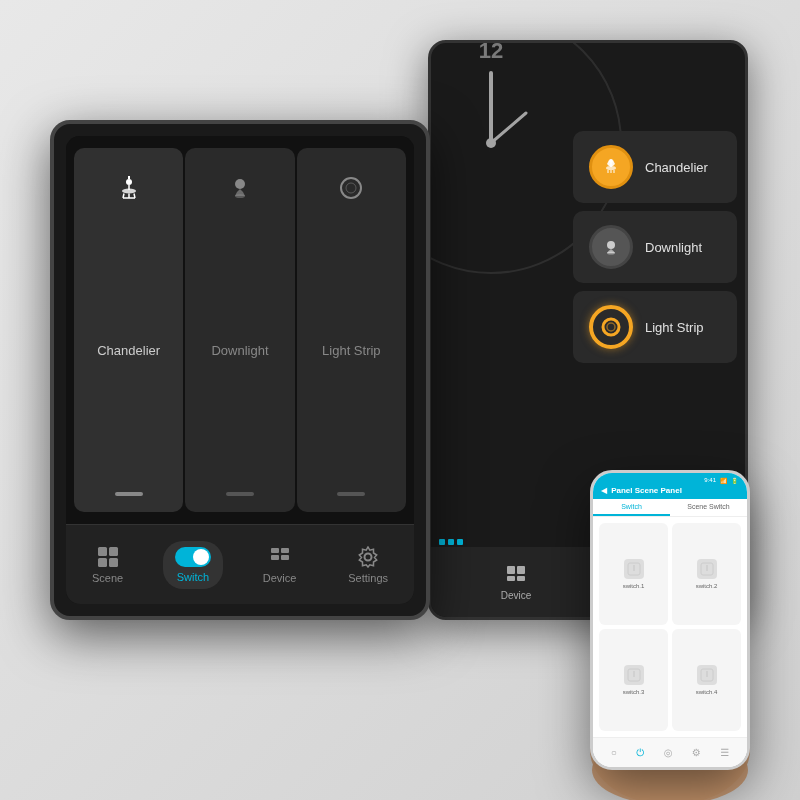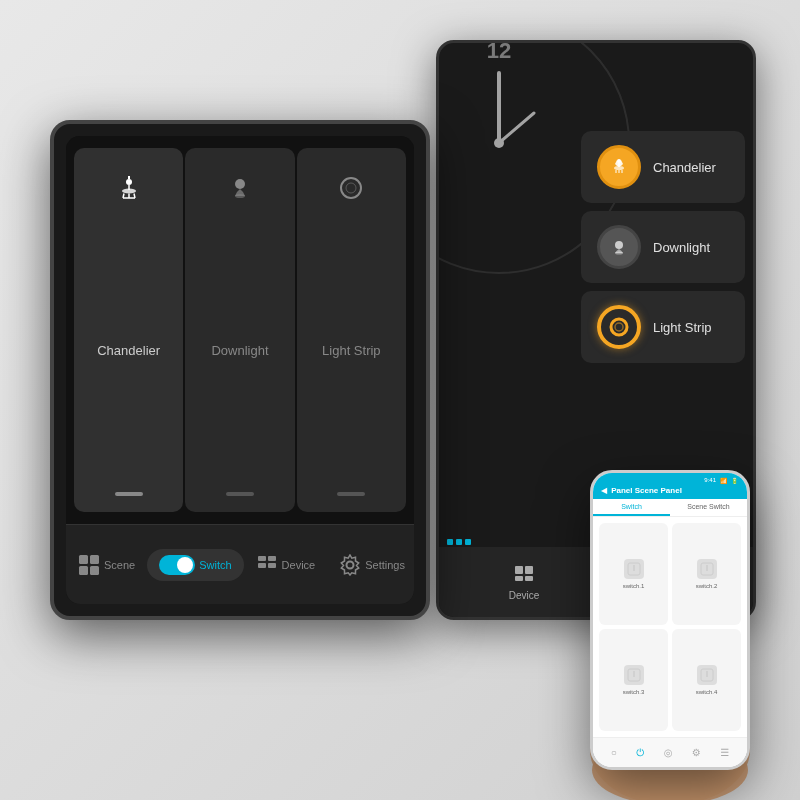--- a/index.html
+++ b/index.html
@@ -12,21 +12,21 @@
       justify-content: center;
       font-family: 'Arial', sans-serif;
       overflow: hidden;
       position: relative;
     }
 
     
     .back-panel {
       position: absolute;
       top: 40px;
-      right: 44px;
+      right: 52px;
       width: 320px;
       height: 580px;
       background: #1a1a1a;
       border-radius: 18px;
       box-shadow: 0 10px 40px rgba(0,0,0,0.5);
       z-index: 1;
       overflow: hidden;
       border: 3px solid #333;
     }
 
@@ -172,21 +172,21 @@
       height: 80px;
       background: #222;
       display: flex;
       align-items: center;
       justify-content: space-around;
       border-top: 1px solid #333;
     }
 
     .nav-item {
       display: flex;
-      flex-direction: row;
+      flex-direction: column;
       align-items: center;
       gap: 4px;
       cursor: pointer;
       padding: 6px 12px;
       border-radius: 20px;
     }
 
     .nav-item.active {
       background: #333;
     }

